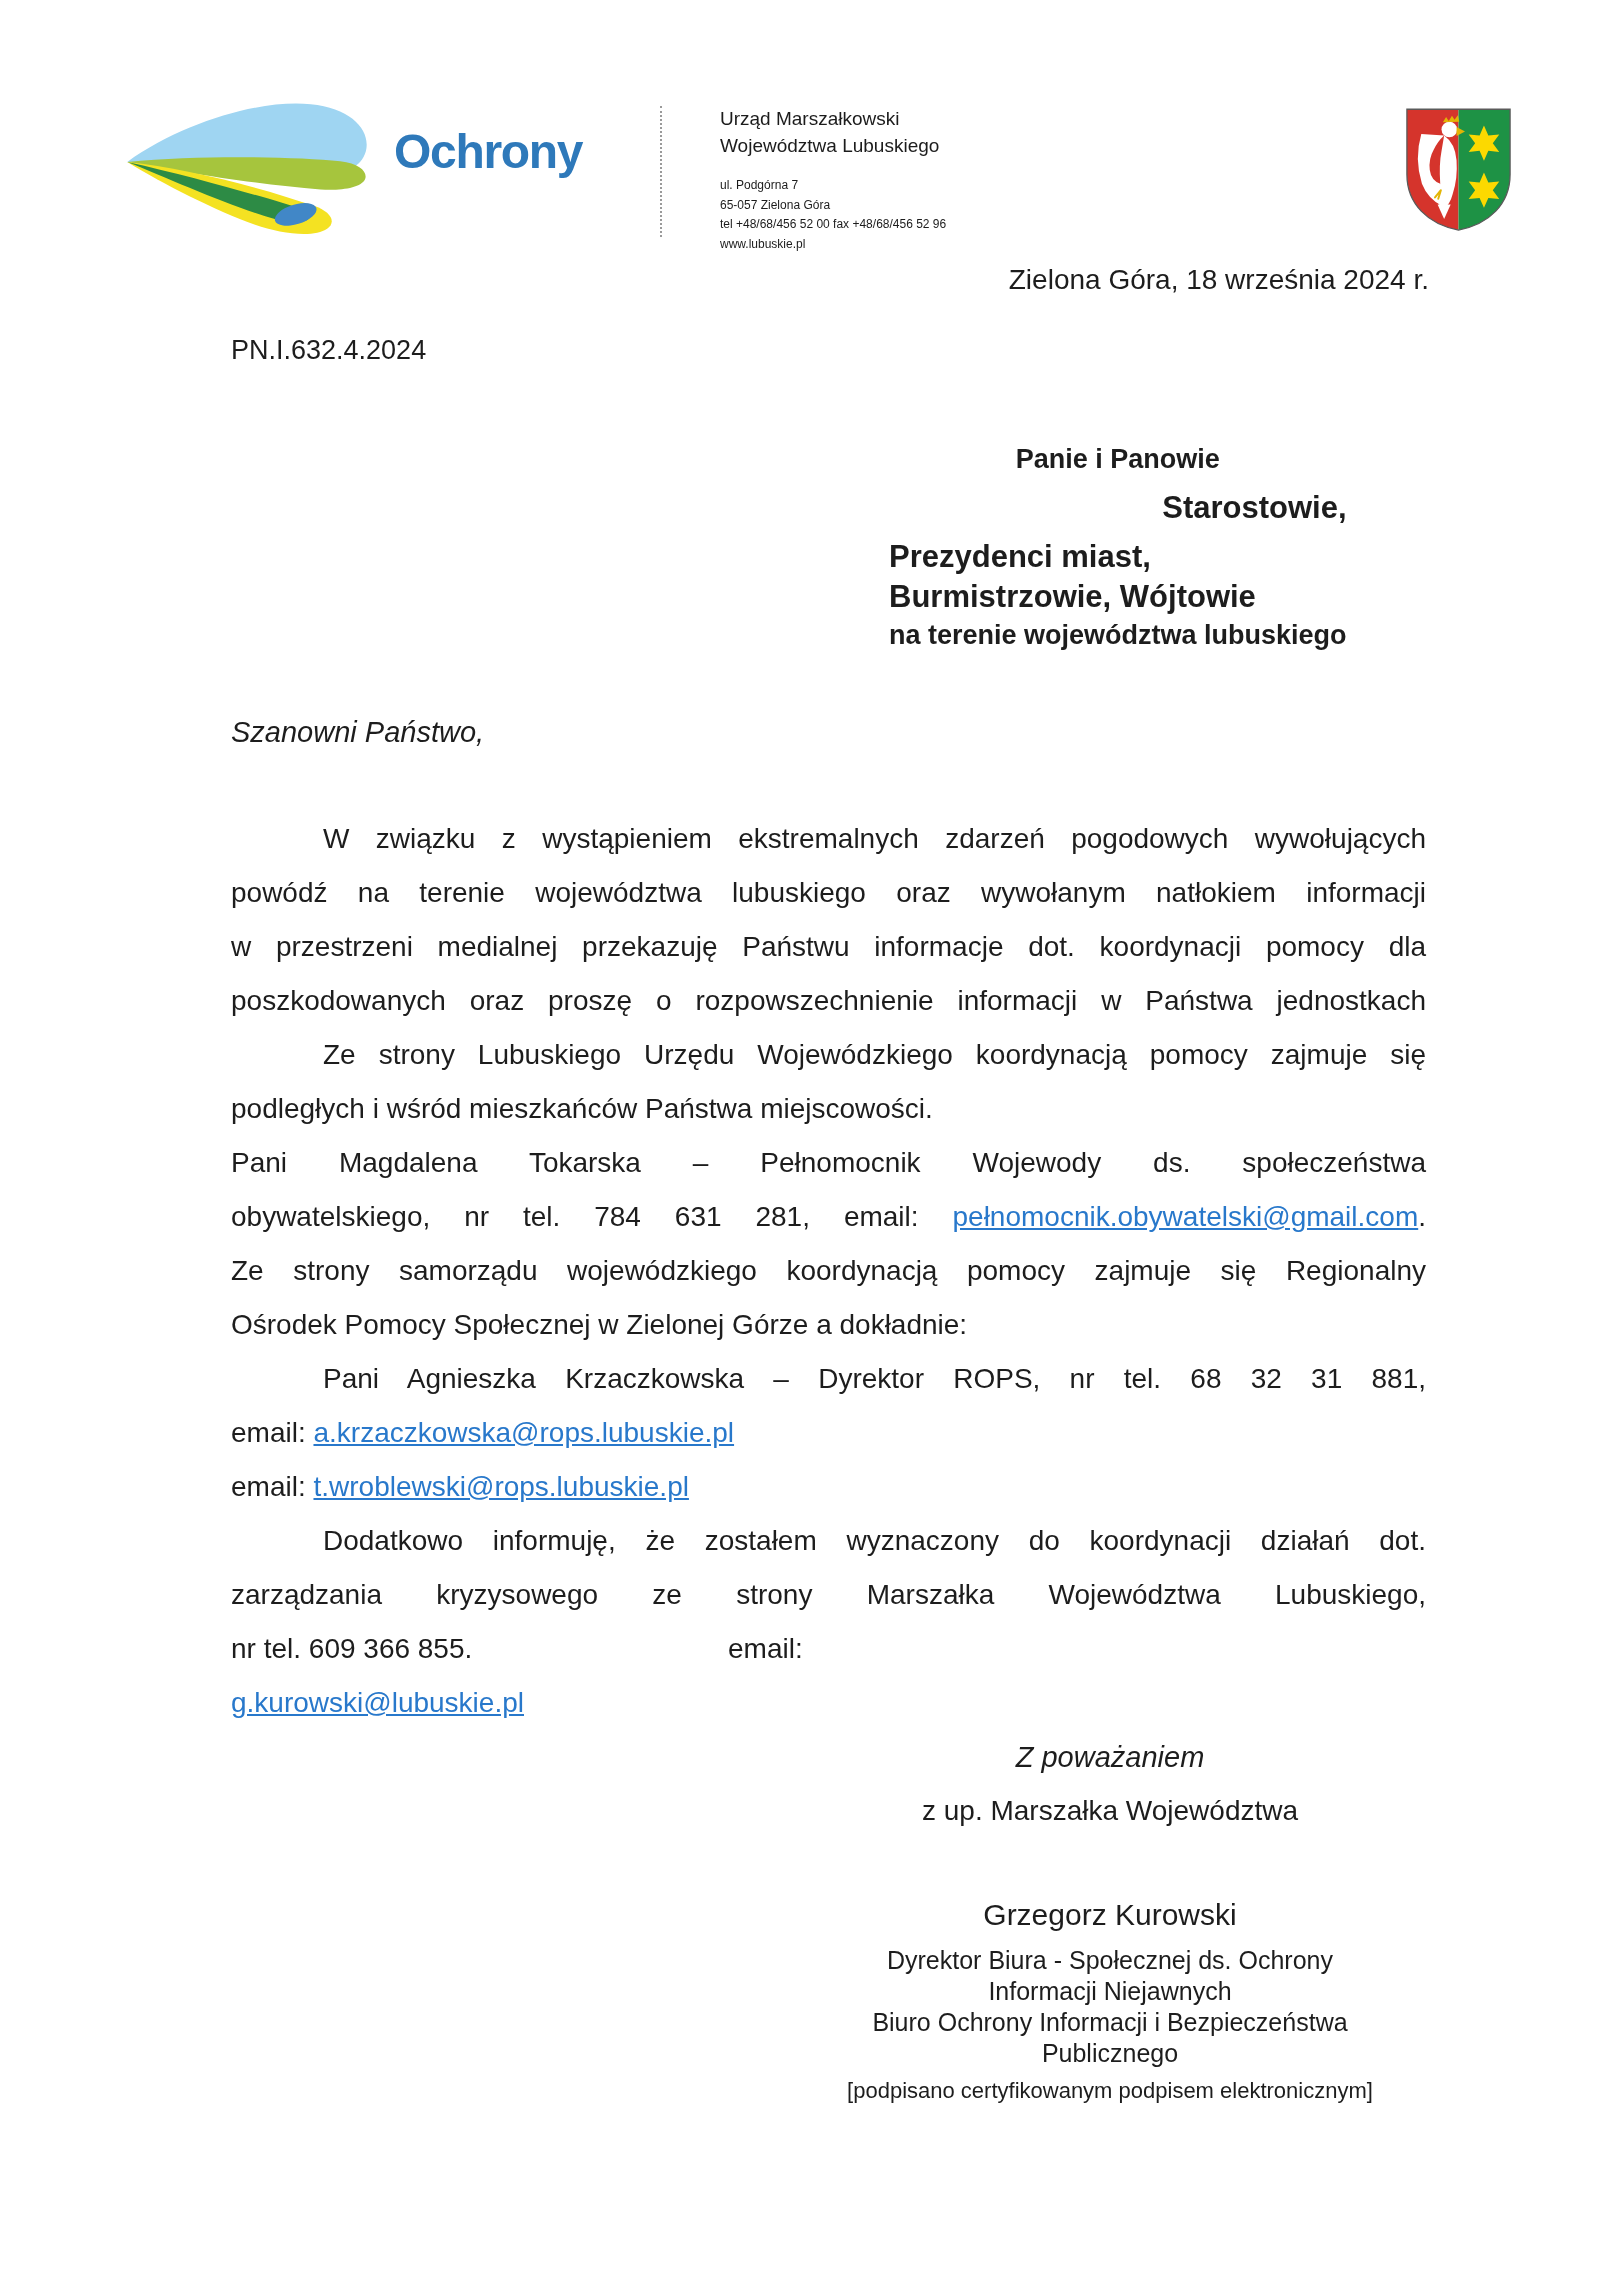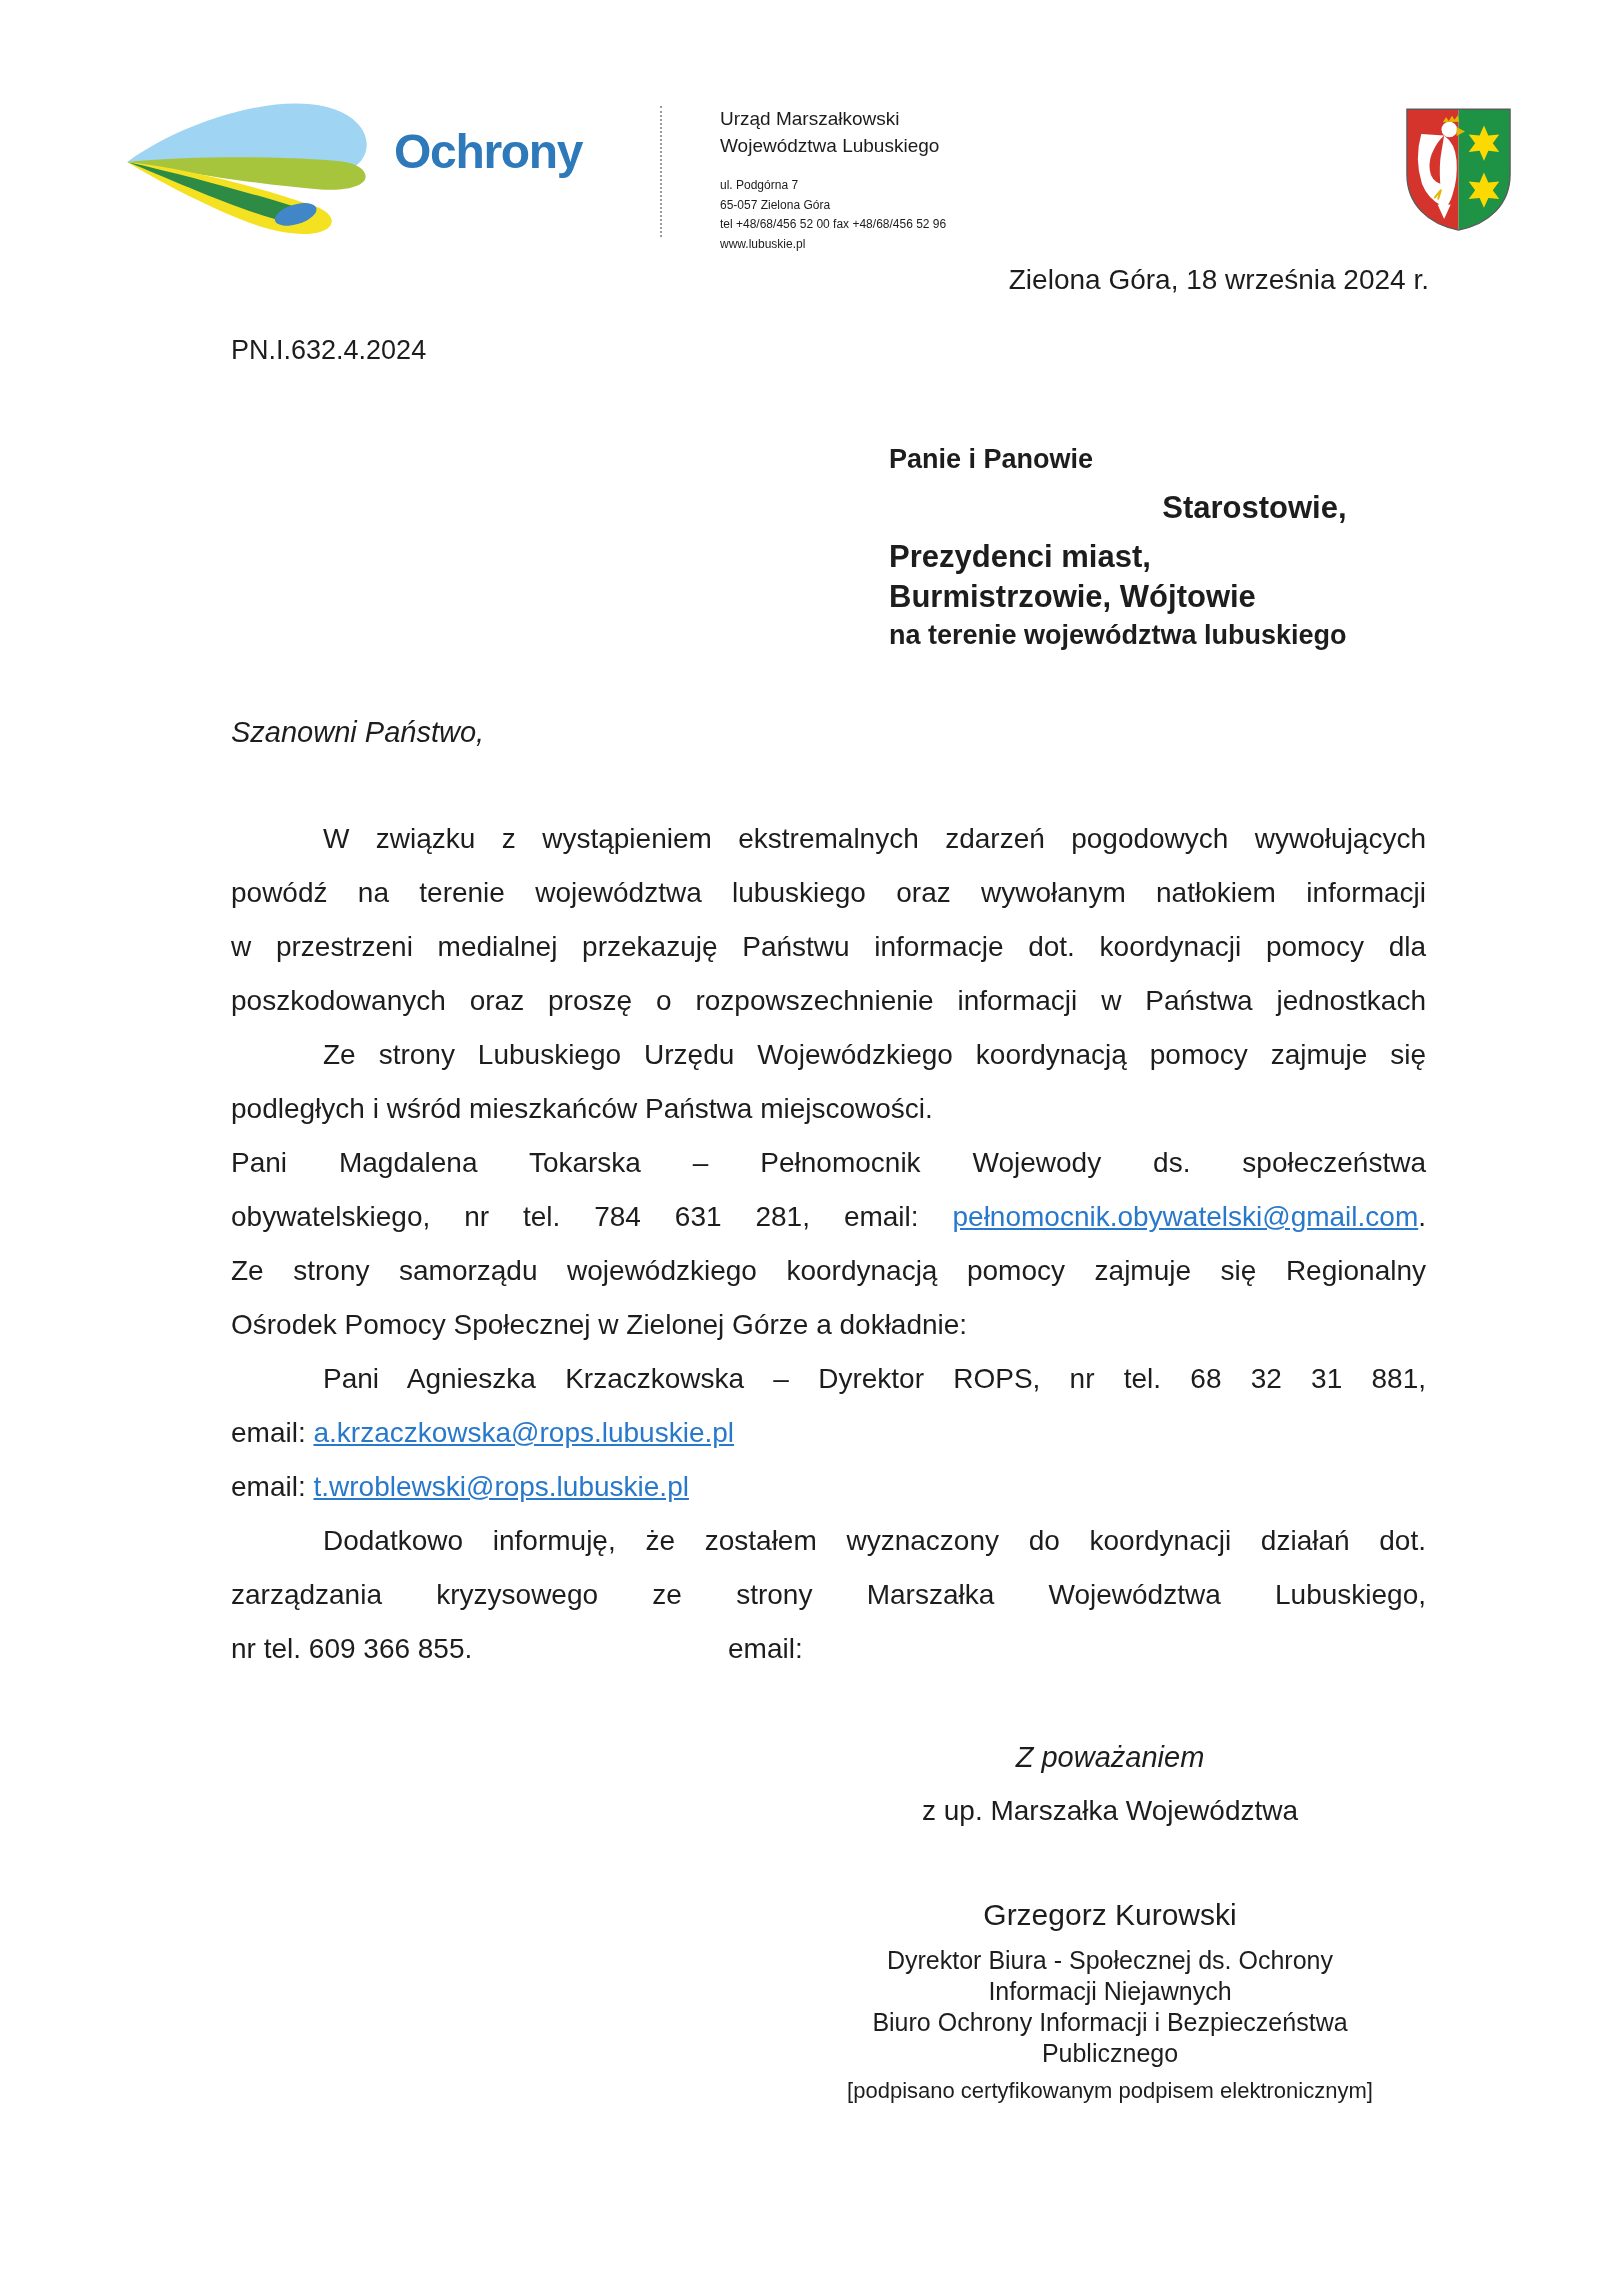--- a/index.html
+++ b/index.html
@@ -22,21 +22,21 @@
   .crest{left:1403px;top:105px;width:111px;height:130px;}
 
   
   .date-line{right:194px;top:264px;font-size:28px;}
   .refno{left:231px;top:335px;font-size:27px;}
 
   
   .recipient{left:889px;top:446px;font-weight:bold;}
   .recipient .r-sm{font-size:27px;line-height:1;}
   .recipient .r-lg{font-size:31px;line-height:1;}
-  .recipient .m1{margin-bottom:19px;}
+  .recipient .m1{margin-bottom:19px;text-align:center;}
   .recipient .m2{margin-bottom:18px;text-align:right;}
   .recipient .m3{margin-bottom:8.5px;}
   .recipient .m4{margin-bottom:10.5px;}
 
   .salutation{left:231px;top:716px;font-size:29px;font-style:italic;}
 
   
   .letter-body{
     left:231px;top:812px;width:1195px;
     font-size:28px;line-height:54px;text-align:justify;
@@ -131,20 +131,21 @@
   <div class="bl"><span>Pani Magdalena Tokarska – Pełnomocnik Wojewody ds. społeczeństwa</span></div>
   <div class="bl"><span>obywatelskiego, nr tel. 784 631 281, email: </span><a class="lnk">pełnomocnik.obywatelski@gmail.com</a><span>.</span></div>
   <div class="bl"><span>Ze strony samorządu wojewódzkiego koordynacją pomocy zajmuje się Regionalny</span></div>
   <div class="bl nj"><span>Ośrodek Pomocy Społecznej w Zielonej Górze a dokładnie:</span></div>
   <div class="bl ind"><span>Pani Agnieszka Krzaczkowska – Dyrektor ROPS, nr tel. 68 32 31 881,</span></div>
   <div class="bl nj"><span>email: </span><a class="lnk">a.krzaczkowska@rops.lubuskie.pl</a></div>
   <div class="bl nj"><span>email: </span><a class="lnk">t.wroblewski@rops.lubuskie.pl</a></div>
   <div class="bl ind"><span>Dodatkowo informuję, że zostałem wyznaczony do koordynacji działań dot.</span></div>
   <div class="bl"><span>zarządzania kryzysowego ze strony Marszałka Województwa Lubuskiego,</span></div>
   <div class="bl nj"><span>nr tel. 609 366 855.</span><span class="email-mid">email:</span></div>
+  <div class="bl nj"><a class="lnk">g.kurowski@lubuskie.pl</a></div>
 </div>
 
 <div class="abs valediction">Z poważaniem</div>
 <div class="abs authority">z up. Marszałka Województwa</div>
 <div class="abs signer">Grzegorz Kurowski</div>
 <div class="abs sig-title">
   <div>Dyrektor Biura - Społecznej ds. Ochrony</div>
   <div>Informacji Niejawnych</div>
   <div>Biuro Ochrony Informacji i Bezpieczeństwa</div>
   <div>Publicznego</div>

